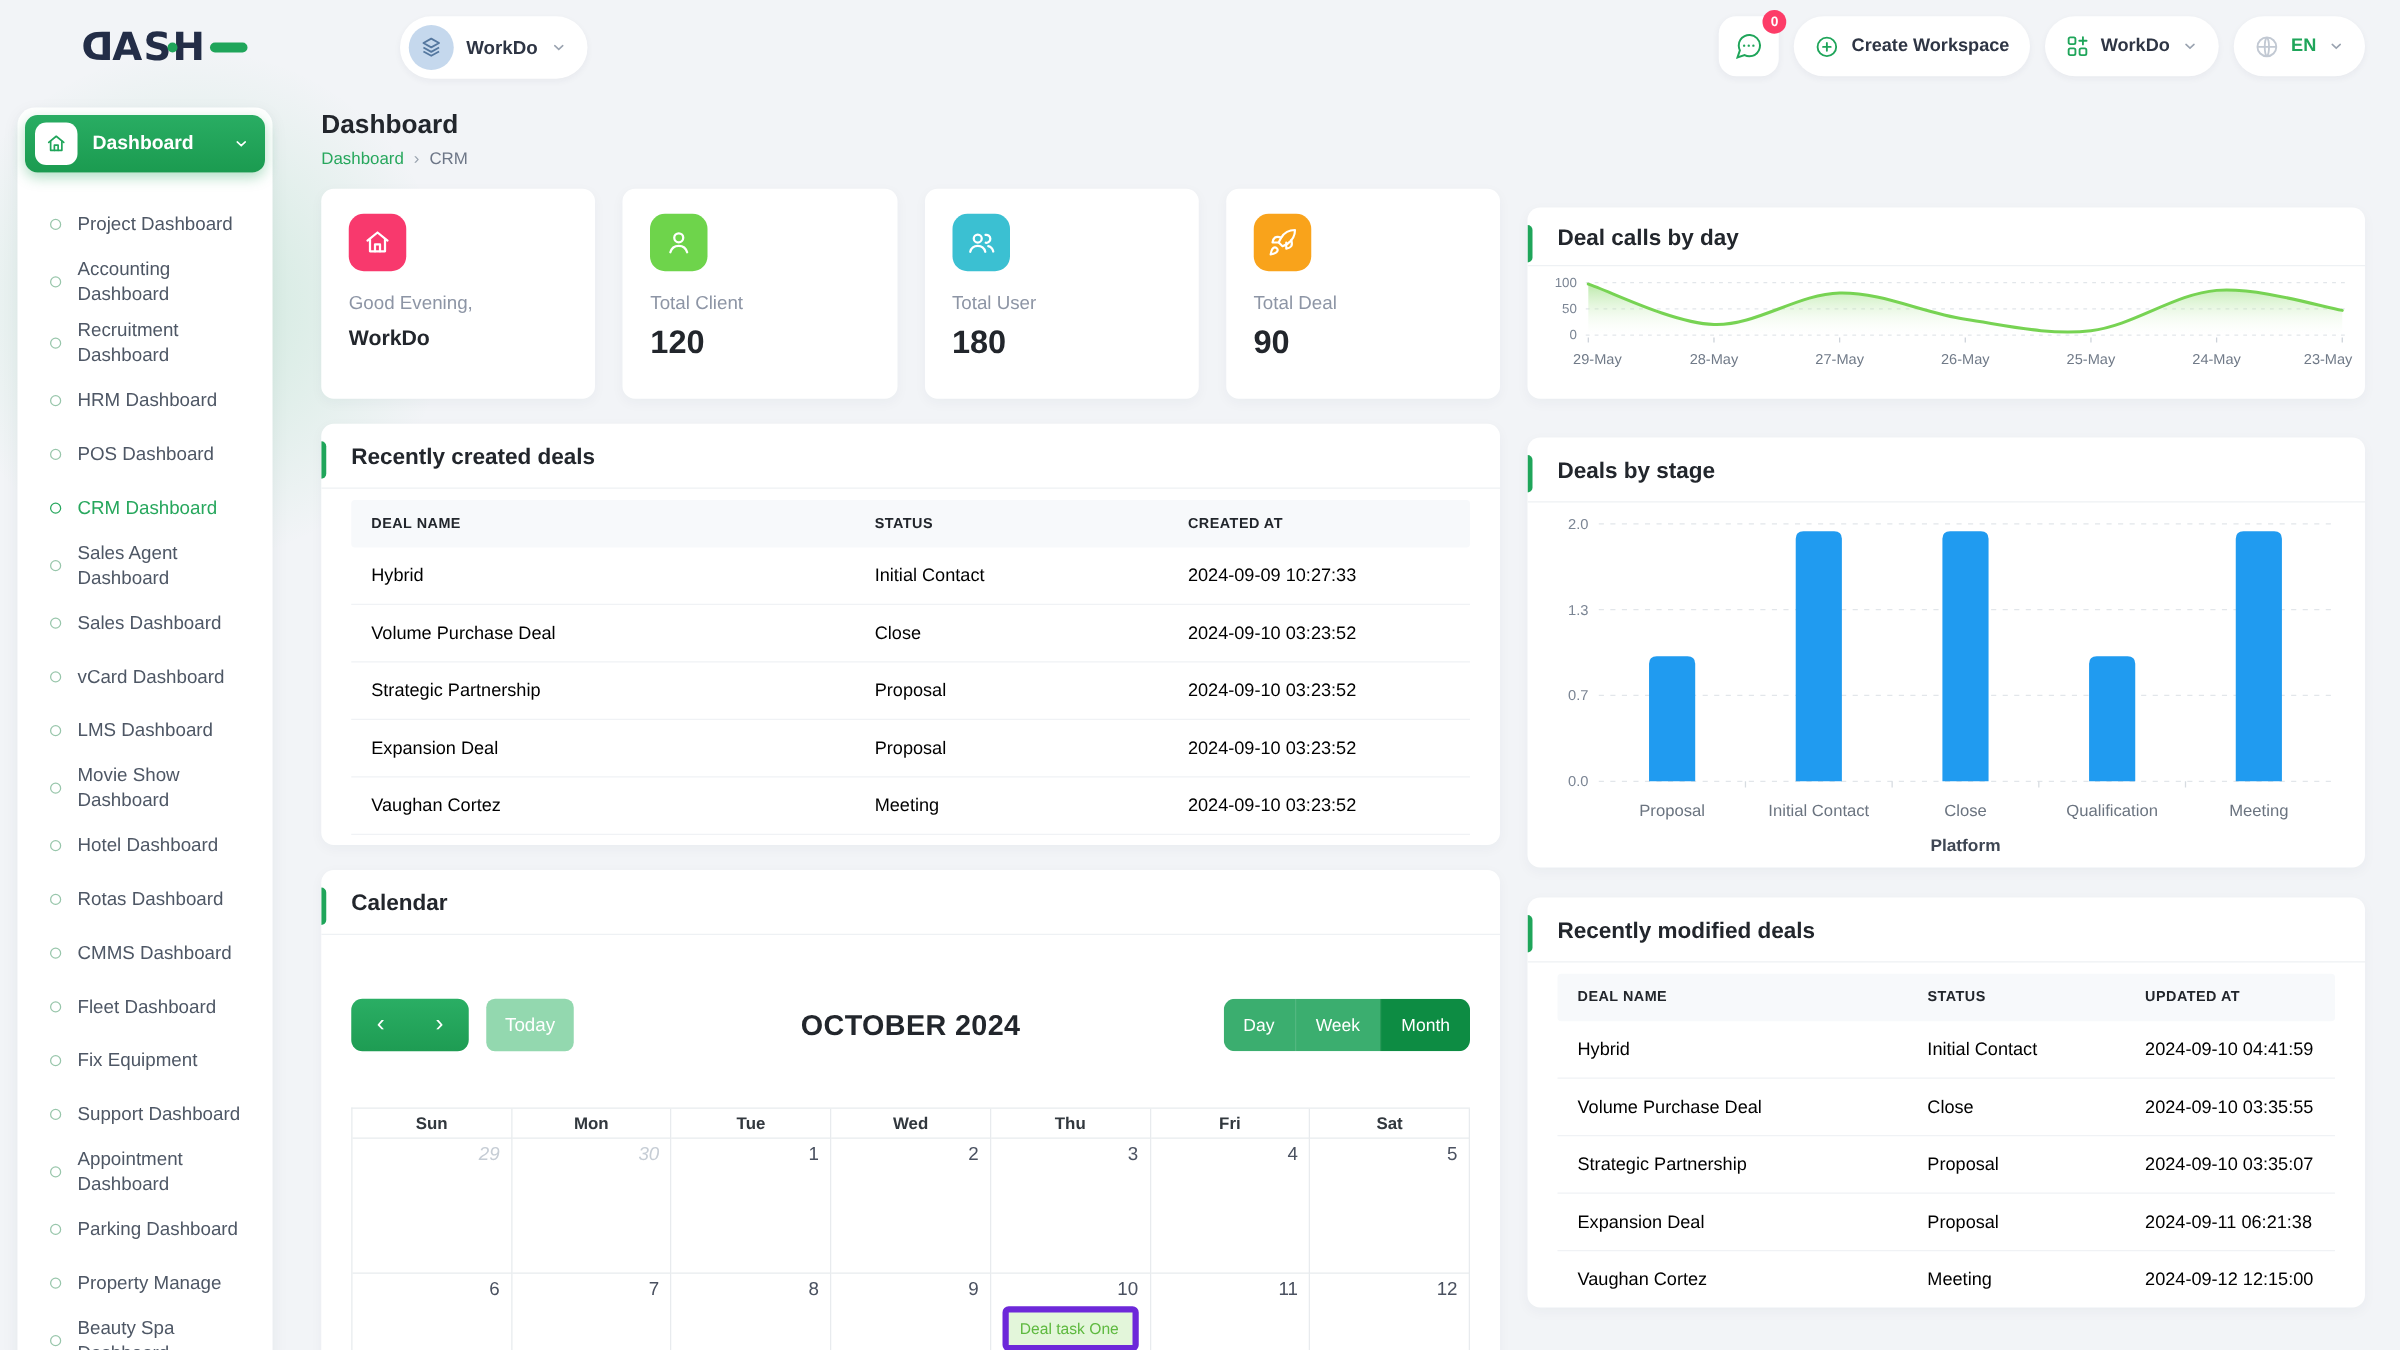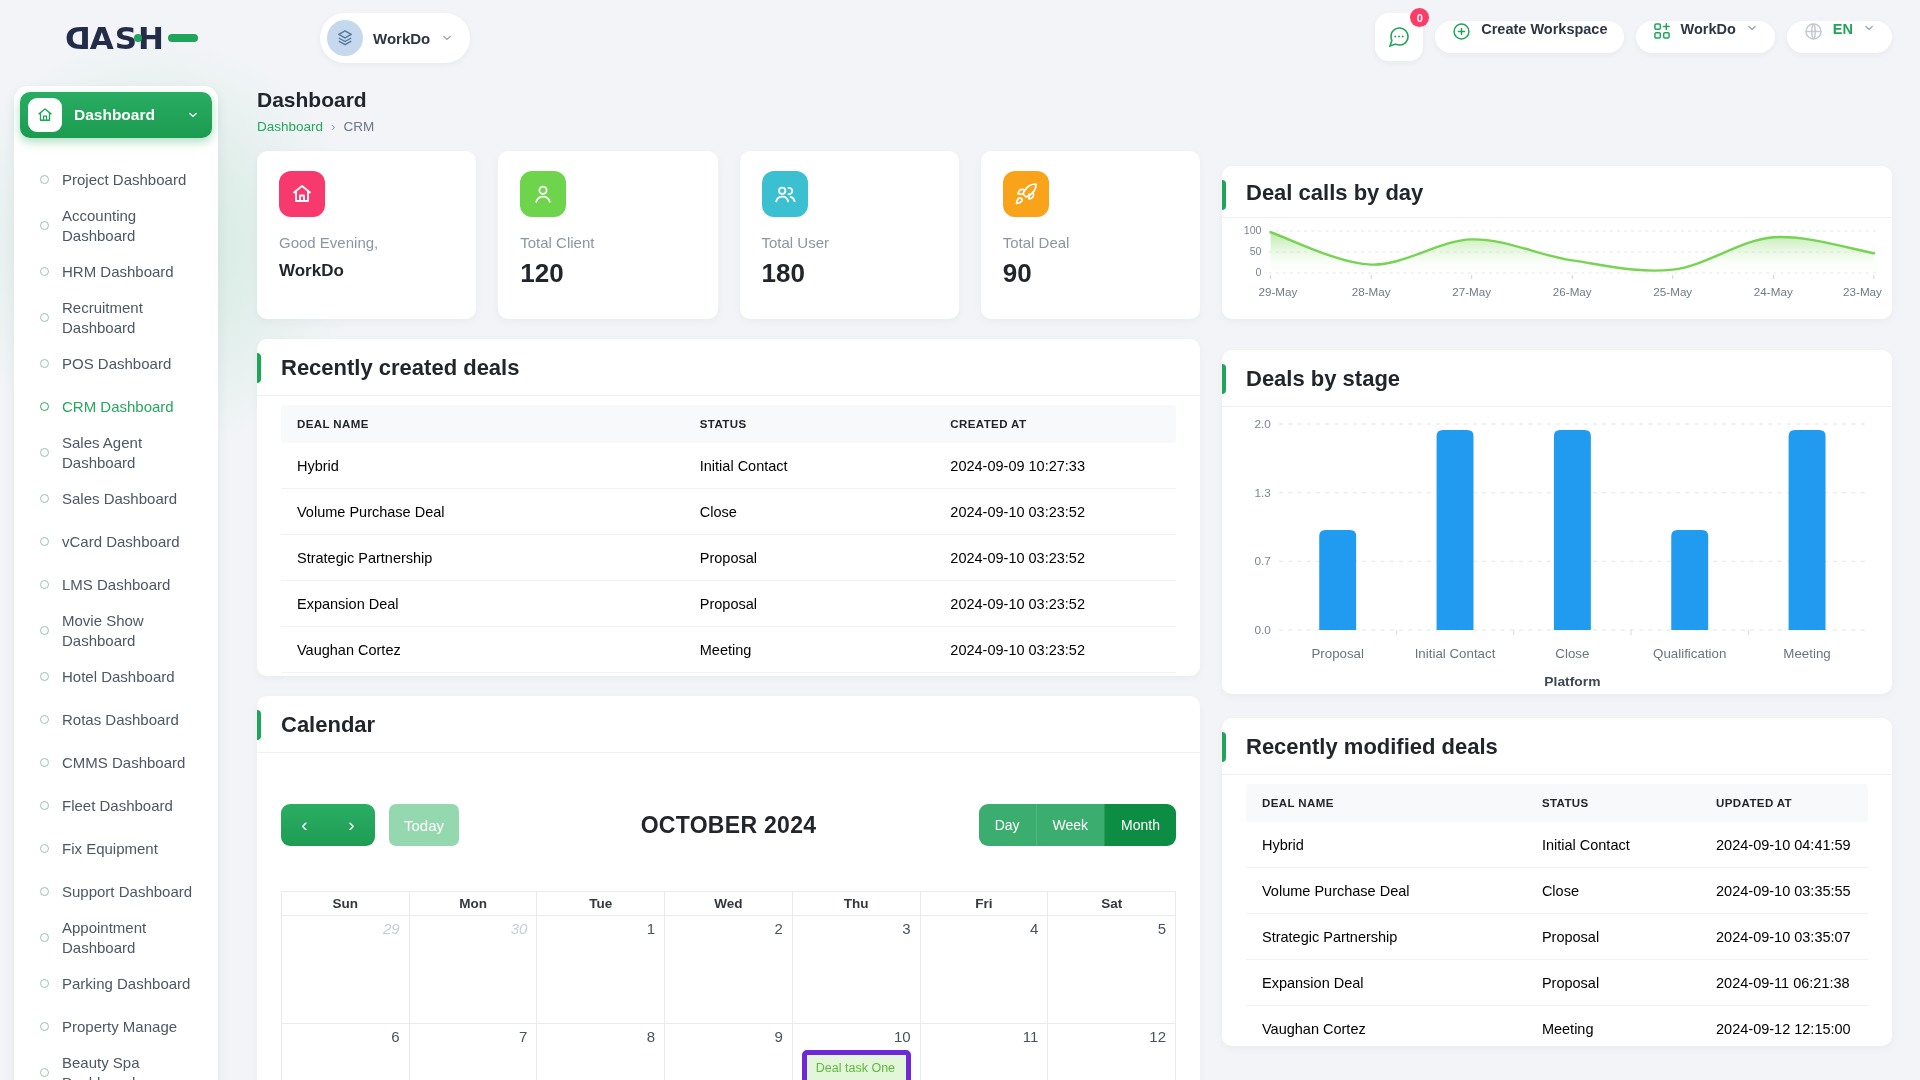--- a/index.html
+++ b/index.html
@@ -20,21 +20,21 @@
   .ws-pill{position:absolute;left:320px;top:13px;height:50px;background:#fff;border-radius:25px;
     display:flex;align-items:center;gap:10px;padding:0 16px 0 7px;box-shadow:0 2px 6px rgba(30,45,70,.05);cursor:pointer;}
   .ws-avatar{width:36px;height:36px;border-radius:50%;background:#c5d8ed;display:flex;align-items:center;justify-content:center;}
   .ws-label{font-size:15px;font-weight:600;color:#2e3544;}
 
   .top-right{position:absolute;right:28px;top:13px;display:flex;gap:12px;align-items:center;}
   .icon-btn{width:48px;height:48px;background:#fff;border-radius:14px;display:flex;align-items:center;
     justify-content:center;position:relative;box-shadow:0 2px 6px rgba(30,45,70,.05);cursor:pointer;}
   .badge{position:absolute;top:-5px;right:-6px;min-width:19px;height:19px;padding:0 4px;border-radius:10px;
     background:#fd3c68;color:#fff;font-size:11px;font-weight:700;display:flex;align-items:center;justify-content:center;}
-  .pill{height:32px;background:#fff;border-radius:24px;display:flex;gap:9px;
+  .pill{height:48px;background:#fff;border-radius:24px;display:flex;align-items:center;gap:9px;
     padding:0 16px;font-size:14.5px;font-weight:600;color:#2e3544;box-shadow:0 2px 6px rgba(30,45,70,.05);cursor:pointer;}
   .pill .lang{color:#1fa55a;font-weight:700;}
 
   
   .sidebar{position:absolute;left:14px;top:86px;bottom:-16px;width:204px;background:#fff;
     border-radius:14px;box-shadow:0 4px 14px rgba(30,45,70,.06);}
   .side-head{margin:6px;height:46px;border-radius:10px;background:linear-gradient(180deg,#29ad63,#1b9b50);
     display:flex;align-items:center;padding:0 12px 0 8px;cursor:pointer;box-shadow:0 4px 10px rgba(32,160,88,.35);}
   .side-home{width:34px;height:34px;background:#fff;border-radius:9px;display:flex;align-items:center;justify-content:center;}
   .side-head-label{color:#fff;font-weight:700;font-size:15.5px;margin-left:12px;}
@@ -59,21 +59,21 @@
 
   .stats-row{display:grid;grid-template-columns:repeat(4,1fr);gap:22px;height:168px;}
   .stat-card{background:#fff;border-radius:10px;box-shadow:0 3px 10px rgba(30,45,70,.04);padding:20px 22px;}
   .stat-icon{width:46px;height:46px;border-radius:12px;display:flex;align-items:center;justify-content:center;color:#fff;}
   .stat-label{margin-top:17px;font-size:15px;color:#8d95a5;}
   .stat-value{margin-top:7px;font-size:26px;font-weight:700;color:#22262c;}
   .stat-value.txt{font-size:17px;margin-top:10px;}
 
   .card{position:relative;background:#fff;border-radius:10px;box-shadow:0 3px 10px rgba(30,45,70,.04);}
   .card-head{display:flex;align-items:center;padding:16px 24px 14px;border-bottom:1px solid #eef1f4;}
-  .card-title{font-size:22px;font-weight:700;color:#22262c;}
+  .card-title{font-size:18px;font-weight:700;color:#22262c;}
   .card-head.accent::before{content:"";position:absolute;left:0;top:14px;width:4px;height:30px;
     background:#1fa55a;border-radius:0 4px 4px 0;}
 
   .created-card{margin-top:20px;height:337px;overflow:hidden;}
   .calendar-card{margin-top:20px;height:560px;overflow:hidden;}
   .calls-card{margin-top:15px;height:153px;overflow:hidden;}
   .stage-card{margin-top:31px;height:344px;overflow:hidden;}
   .modified-card{margin-top:24px;height:328px;overflow:hidden;}
 
   .table{padding:9px 24px 0;}
@@ -219,25 +219,25 @@
       <div class="side-item">
         <span class="side-dot"></span>
         <span class="side-label">Project Dashboard</span>
       </div>
       <div class="side-item">
         <span class="side-dot"></span>
         <span class="side-label">Accounting Dashboard</span>
       </div>
       <div class="side-item">
         <span class="side-dot"></span>
+        <span class="side-label">Recruitment Dashboard</span>
+      </div>
+      <div class="side-item">
+        <span class="side-dot"></span>
         <span class="side-label">HRM Dashboard</span>
-      </div>
-      <div class="side-item">
-        <span class="side-dot"></span>
-        <span class="side-label">Recruitment Dashboard</span>
       </div>
       <div class="side-item">
         <span class="side-dot"></span>
         <span class="side-label">POS Dashboard</span>
       </div>
       <div class="side-item active">
         <span class="side-dot"></span>
         <span class="side-label">CRM Dashboard</span>
       </div>
       <div class="side-item">

